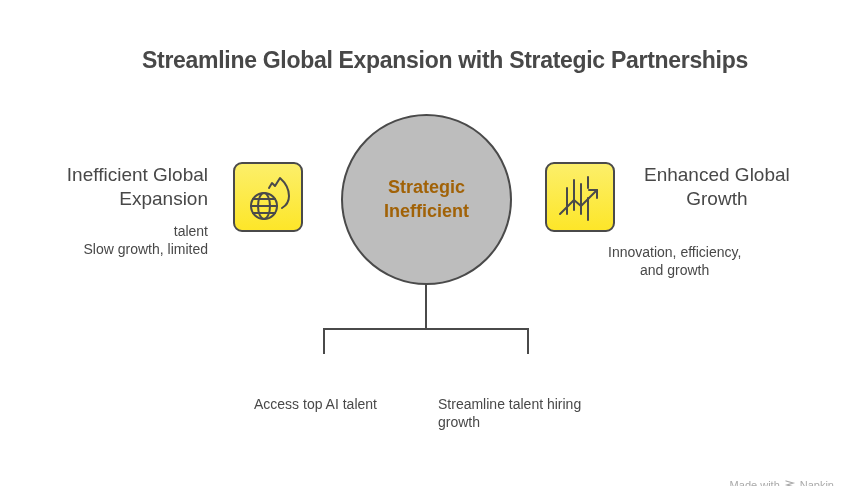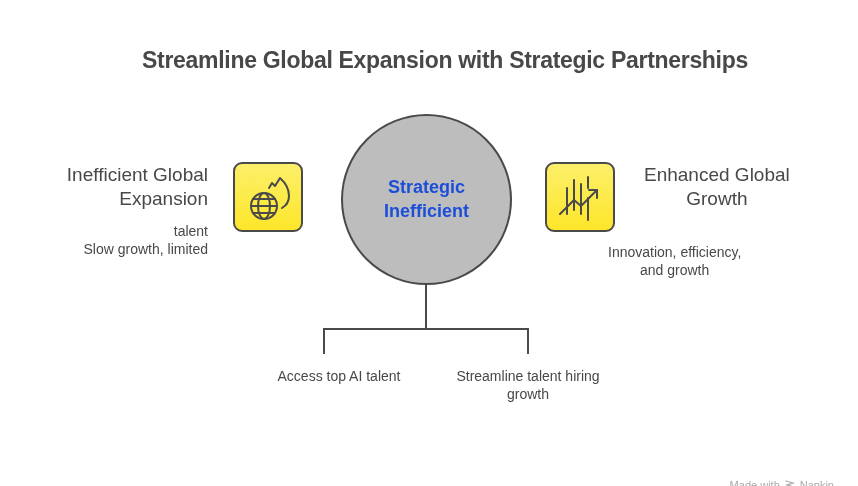--- a/index.html
+++ b/index.html
@@ -11,23 +11,23 @@
     .side-desc { position: absolute; font-size: 14px; line-height: 18px; color: #484848; }
     .left { text-align: right; margin-left: 22px; }
     .right { text-align: center; }
     .icon-box { position: absolute; width: 70px; height: 70px; border: 2px solid #4a4a4a;
                 border-radius: 9px; box-sizing: border-box;
                 background: linear-gradient(to bottom, #fcef6a 0%, #fde629 100%); }
     .icon-box svg { position: absolute; left: 0; top: 0; }
     .circle { position: absolute; left: 341px; top: 114px; width: 171px; height: 171px;
               border: 2px solid #4a4a4a; border-radius: 50%; background: #bdbdbd; box-sizing: border-box; }
     .circle-label { position: absolute; left: 341px; top: 175px; width: 171px; text-align: center;
-                    font-size: 18px; line-height: 24px; font-weight: bold; color: #1d4ed8; }
+                    font-size: 18px; line-height: 24px; font-weight: bold; color: #a16207; }
     .connector { position: absolute; left: 0; top: 0; }
-    .branch-label { position: absolute; font-size: 14px; line-height: 18px; text-align: center; color: #484848; }
+    .branch-label { position: absolute; font-size: 14px; line-height: 18px; text-align: left; color: #484848; margin-top: 28px; }
     .footer { position: absolute; right: 24px; top: 451px; font-size: 11px; color: #aaaaaa; display: flex; align-items: center; gap: 4px; margin-top: 28px; }
   </style>
 </head>
 <body>
 
 <div class="title">Streamline Global Expansion with Strategic Partnerships</div>
 
 <div class="side-title left" style="right:650px; top:163px;">
   <div>Inefficient Global</div>
   <div>Expansion</div>

